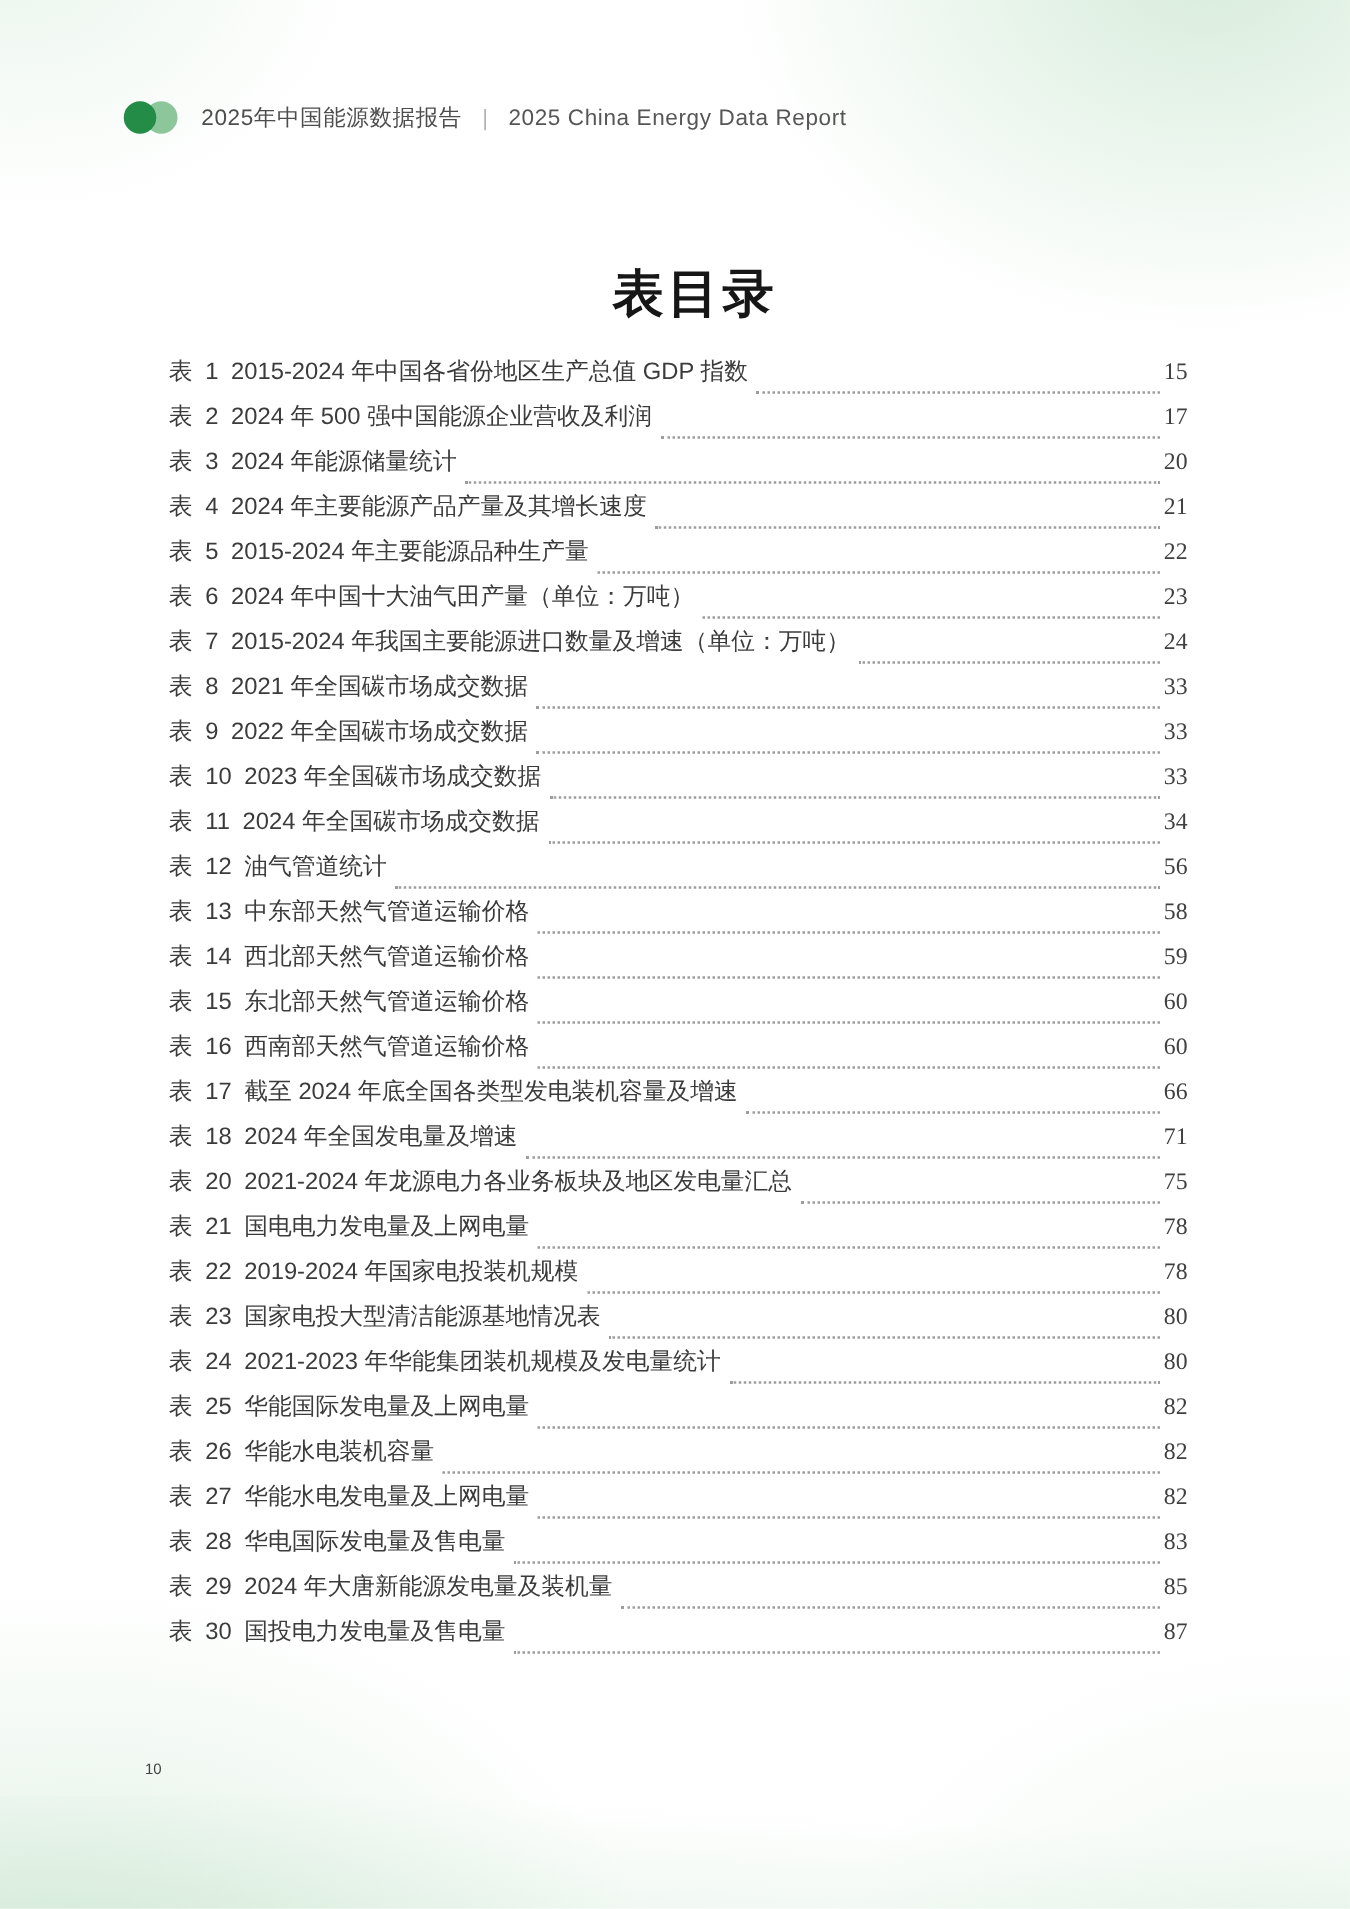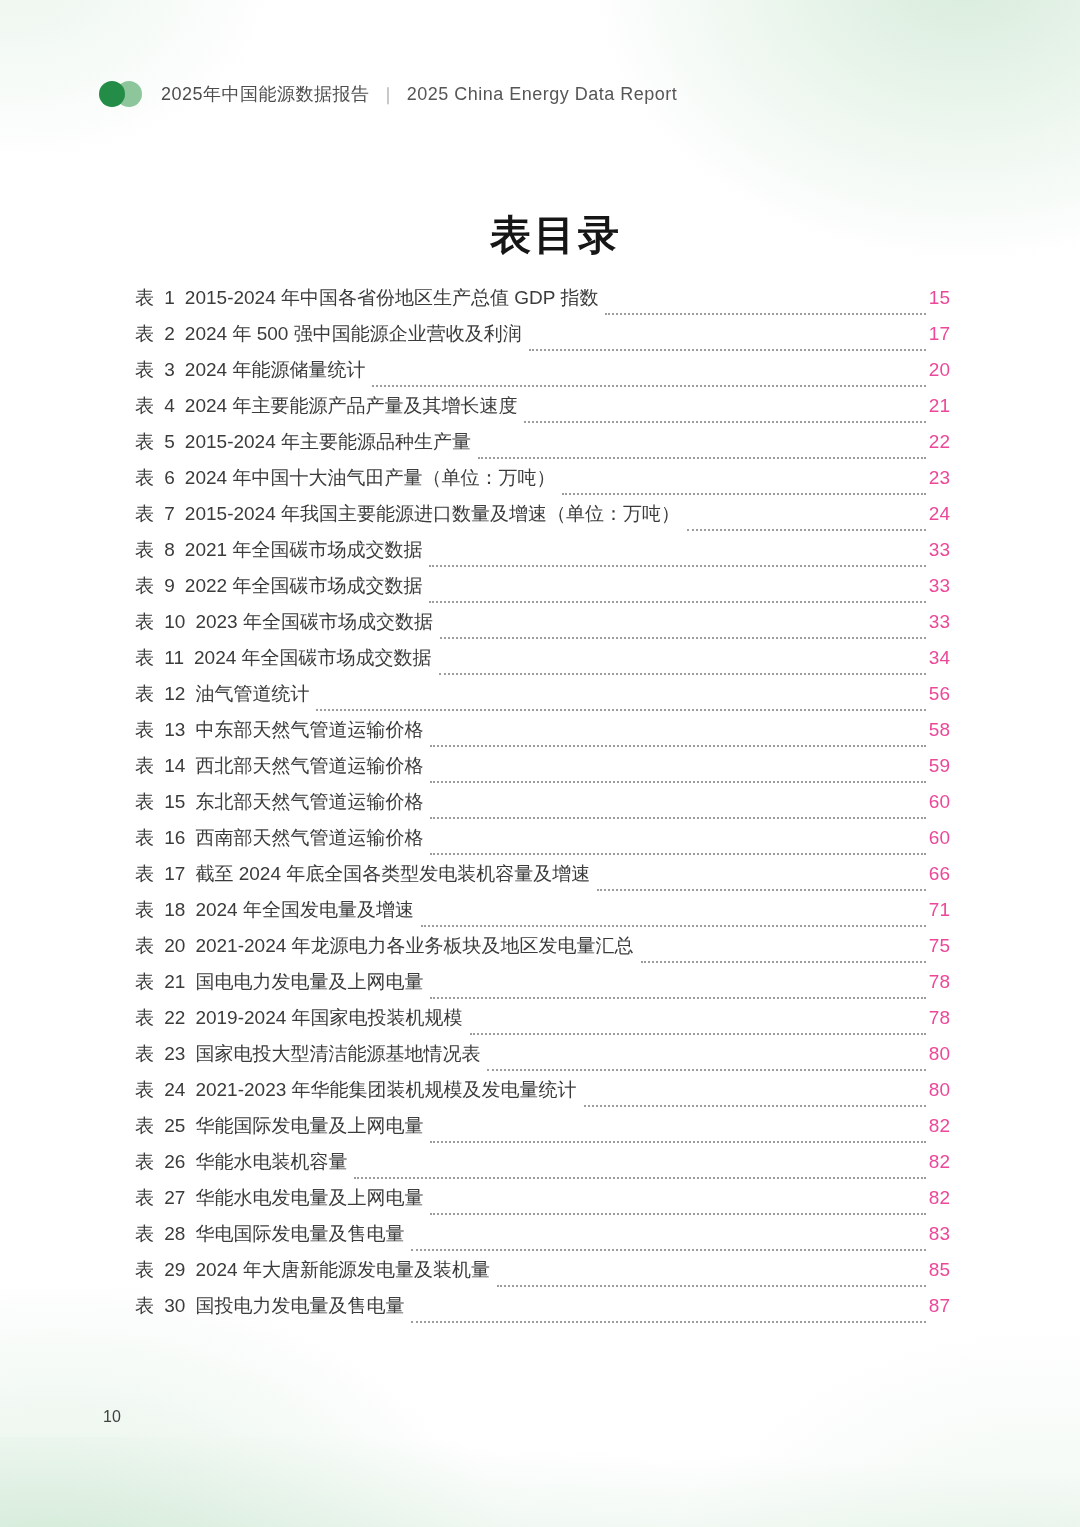--- a/index.html
+++ b/index.html
@@ -40,24 +40,24 @@
     letter-spacing: 3px; margin: 16px; }
 
   
   .toc-list { position: absolute; left: 135px; right: 130px; top: 288px; }
   .toc-row { display: flex; height: 36px;
     box-sizing: border-box; padding-bottom: 5px;
     font-size: 19px; color: #3b3b3b; line-height: 1.1; white-space: nowrap; }
   .toc-label { flex: 0 0 auto; word-spacing: 5px; }
   .toc-title { flex: 0 0 auto; margin-left: 10px; }
   .toc-dots { flex: 1 1 auto; border-bottom: 2px dotted #9d9d9d; margin: 0 3px 4px 7px; min-width: 12px; }
-  .toc-page { flex: 0 0 auto; color: #ec4899; }
-
-  
-  .footer { position: absolute; left: 103px; top: 1408px; font-size: 16px; color: #414141; }
+  .toc-page { flex: 0 0 auto; color: #404040; font-family: Liberation Serif, serif; }
+
+  
+  .footer { position: absolute; left: 116px; top: 1408px; font-size: 12px; color: #414141; }
 </style>
 </head>
 <body>
 
 <div class="wash wash-tl"></div>
 <div class="wash wash-tr"></div>
 <div class="wash wash-bl"></div>
 <div class="wash wash-br"></div>
 <div class="wash wash-bottom"></div>
 

